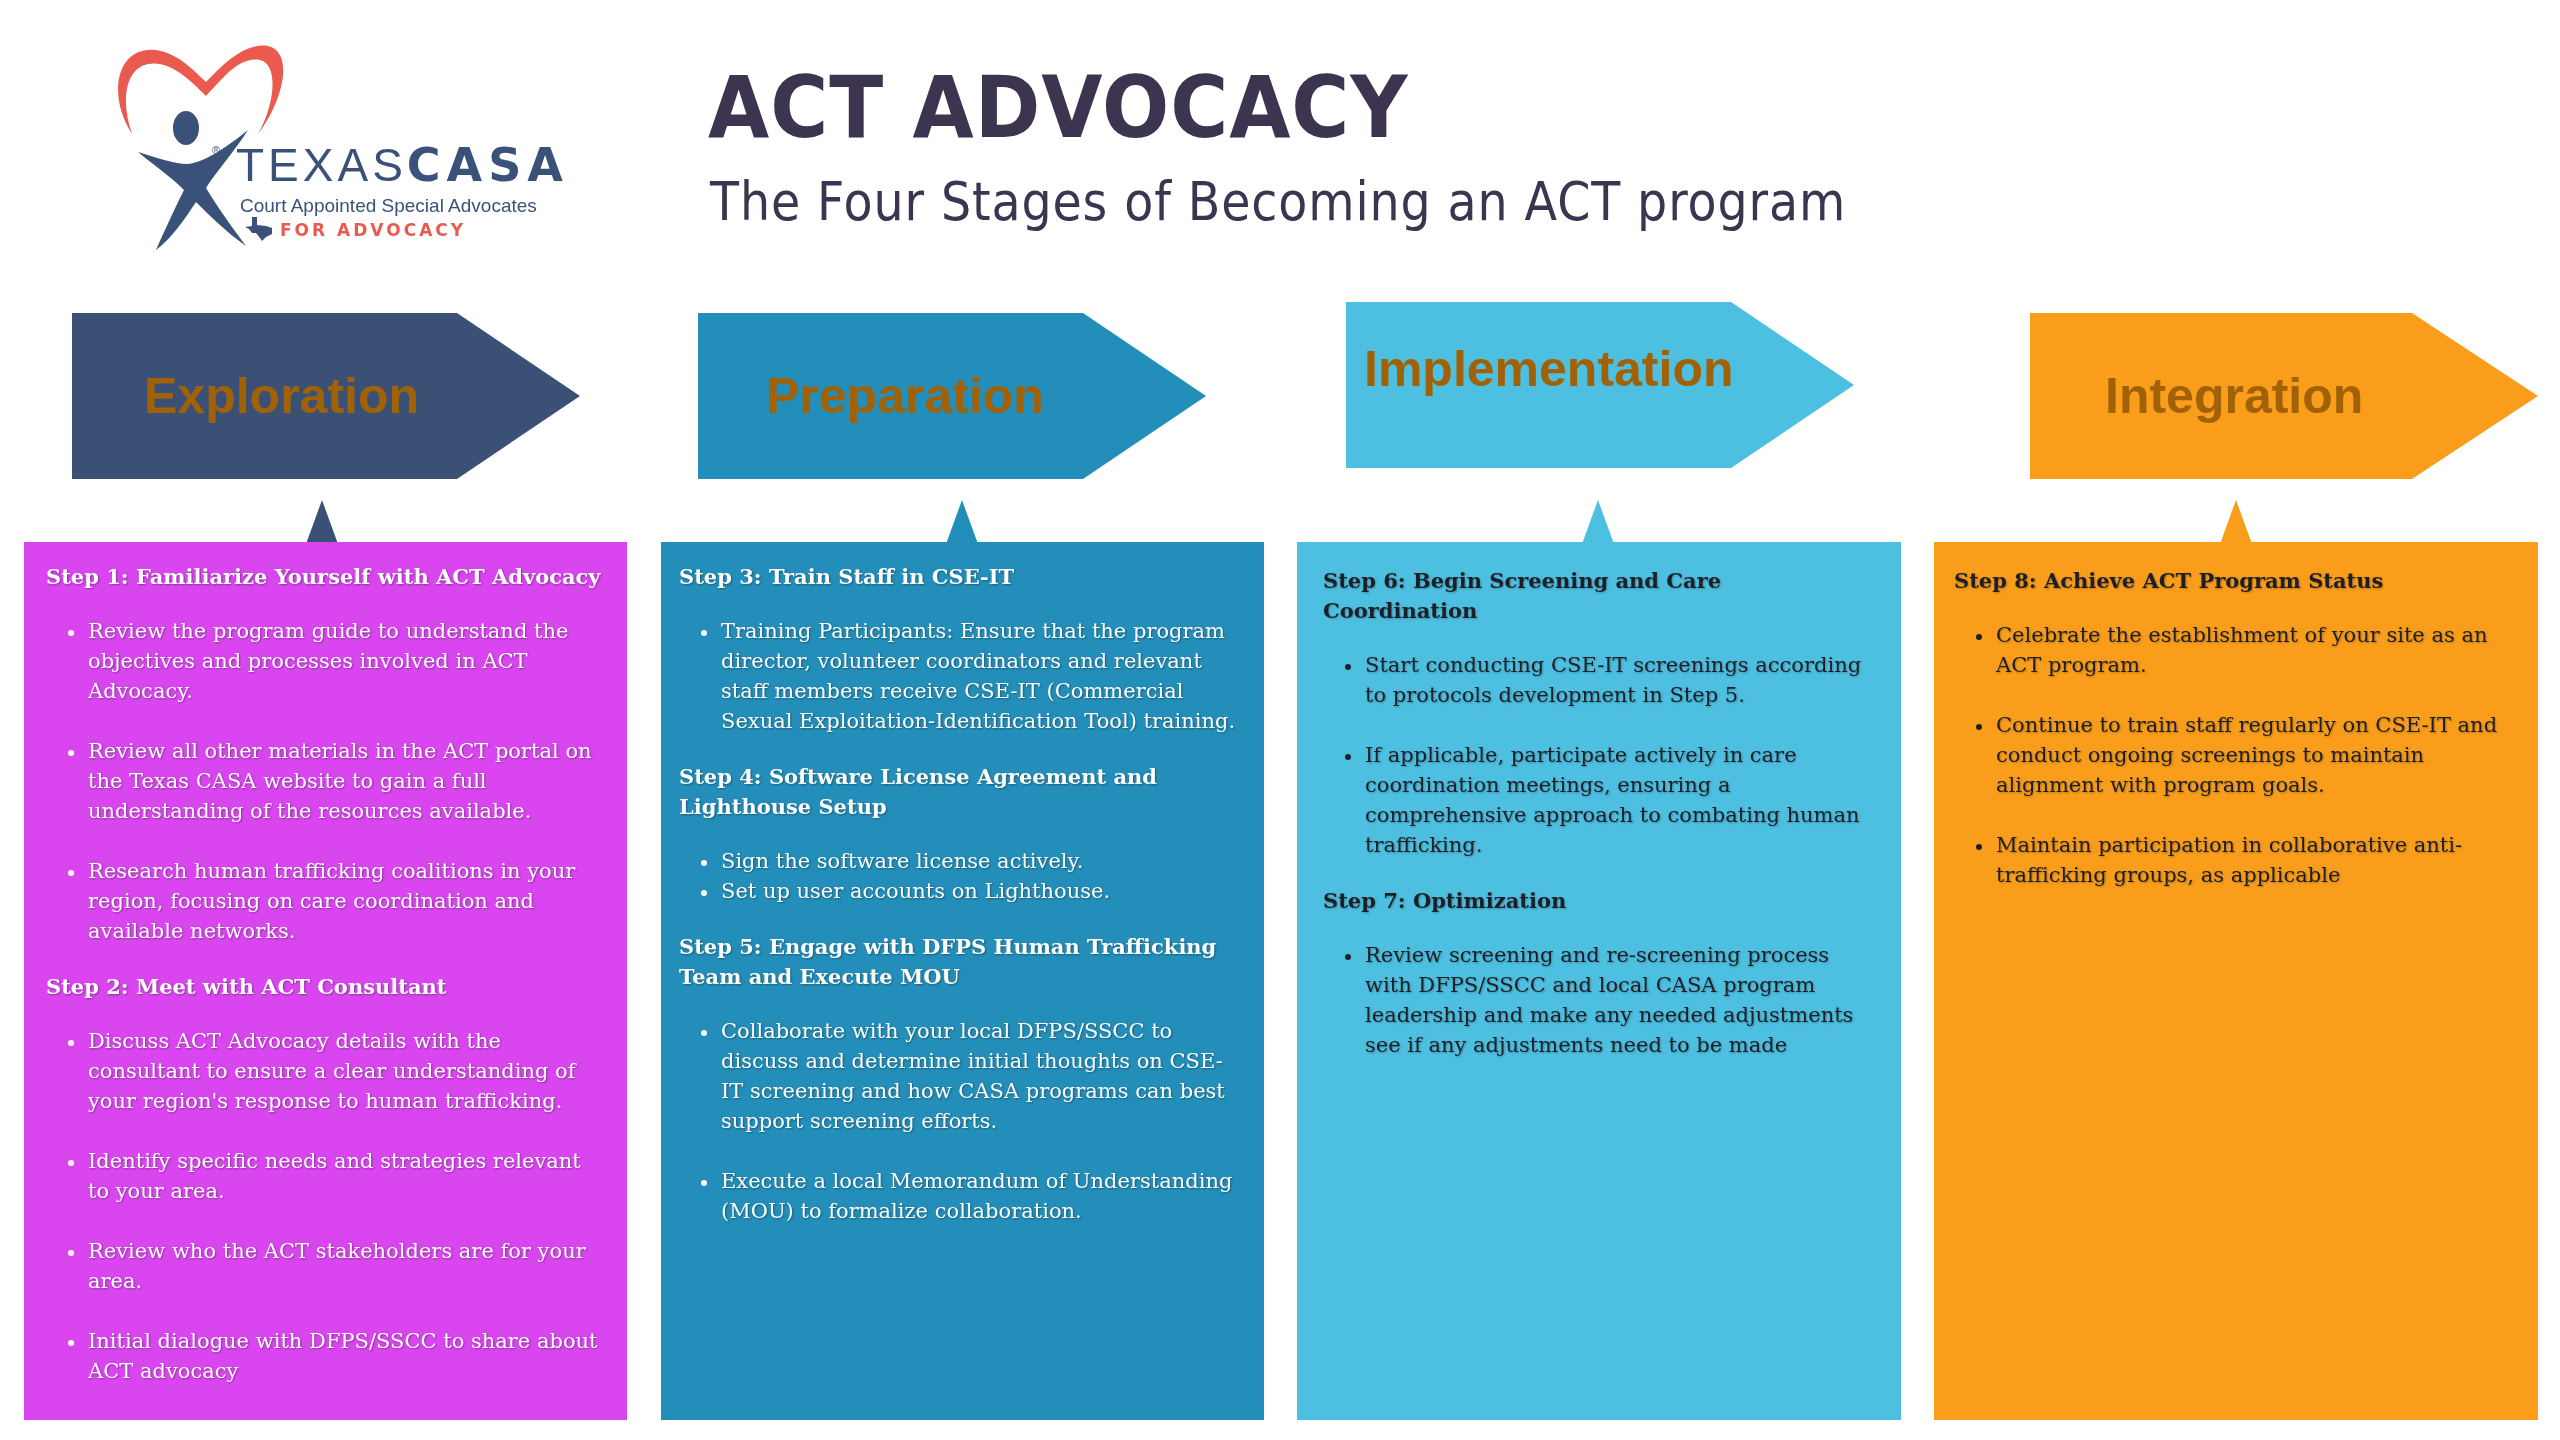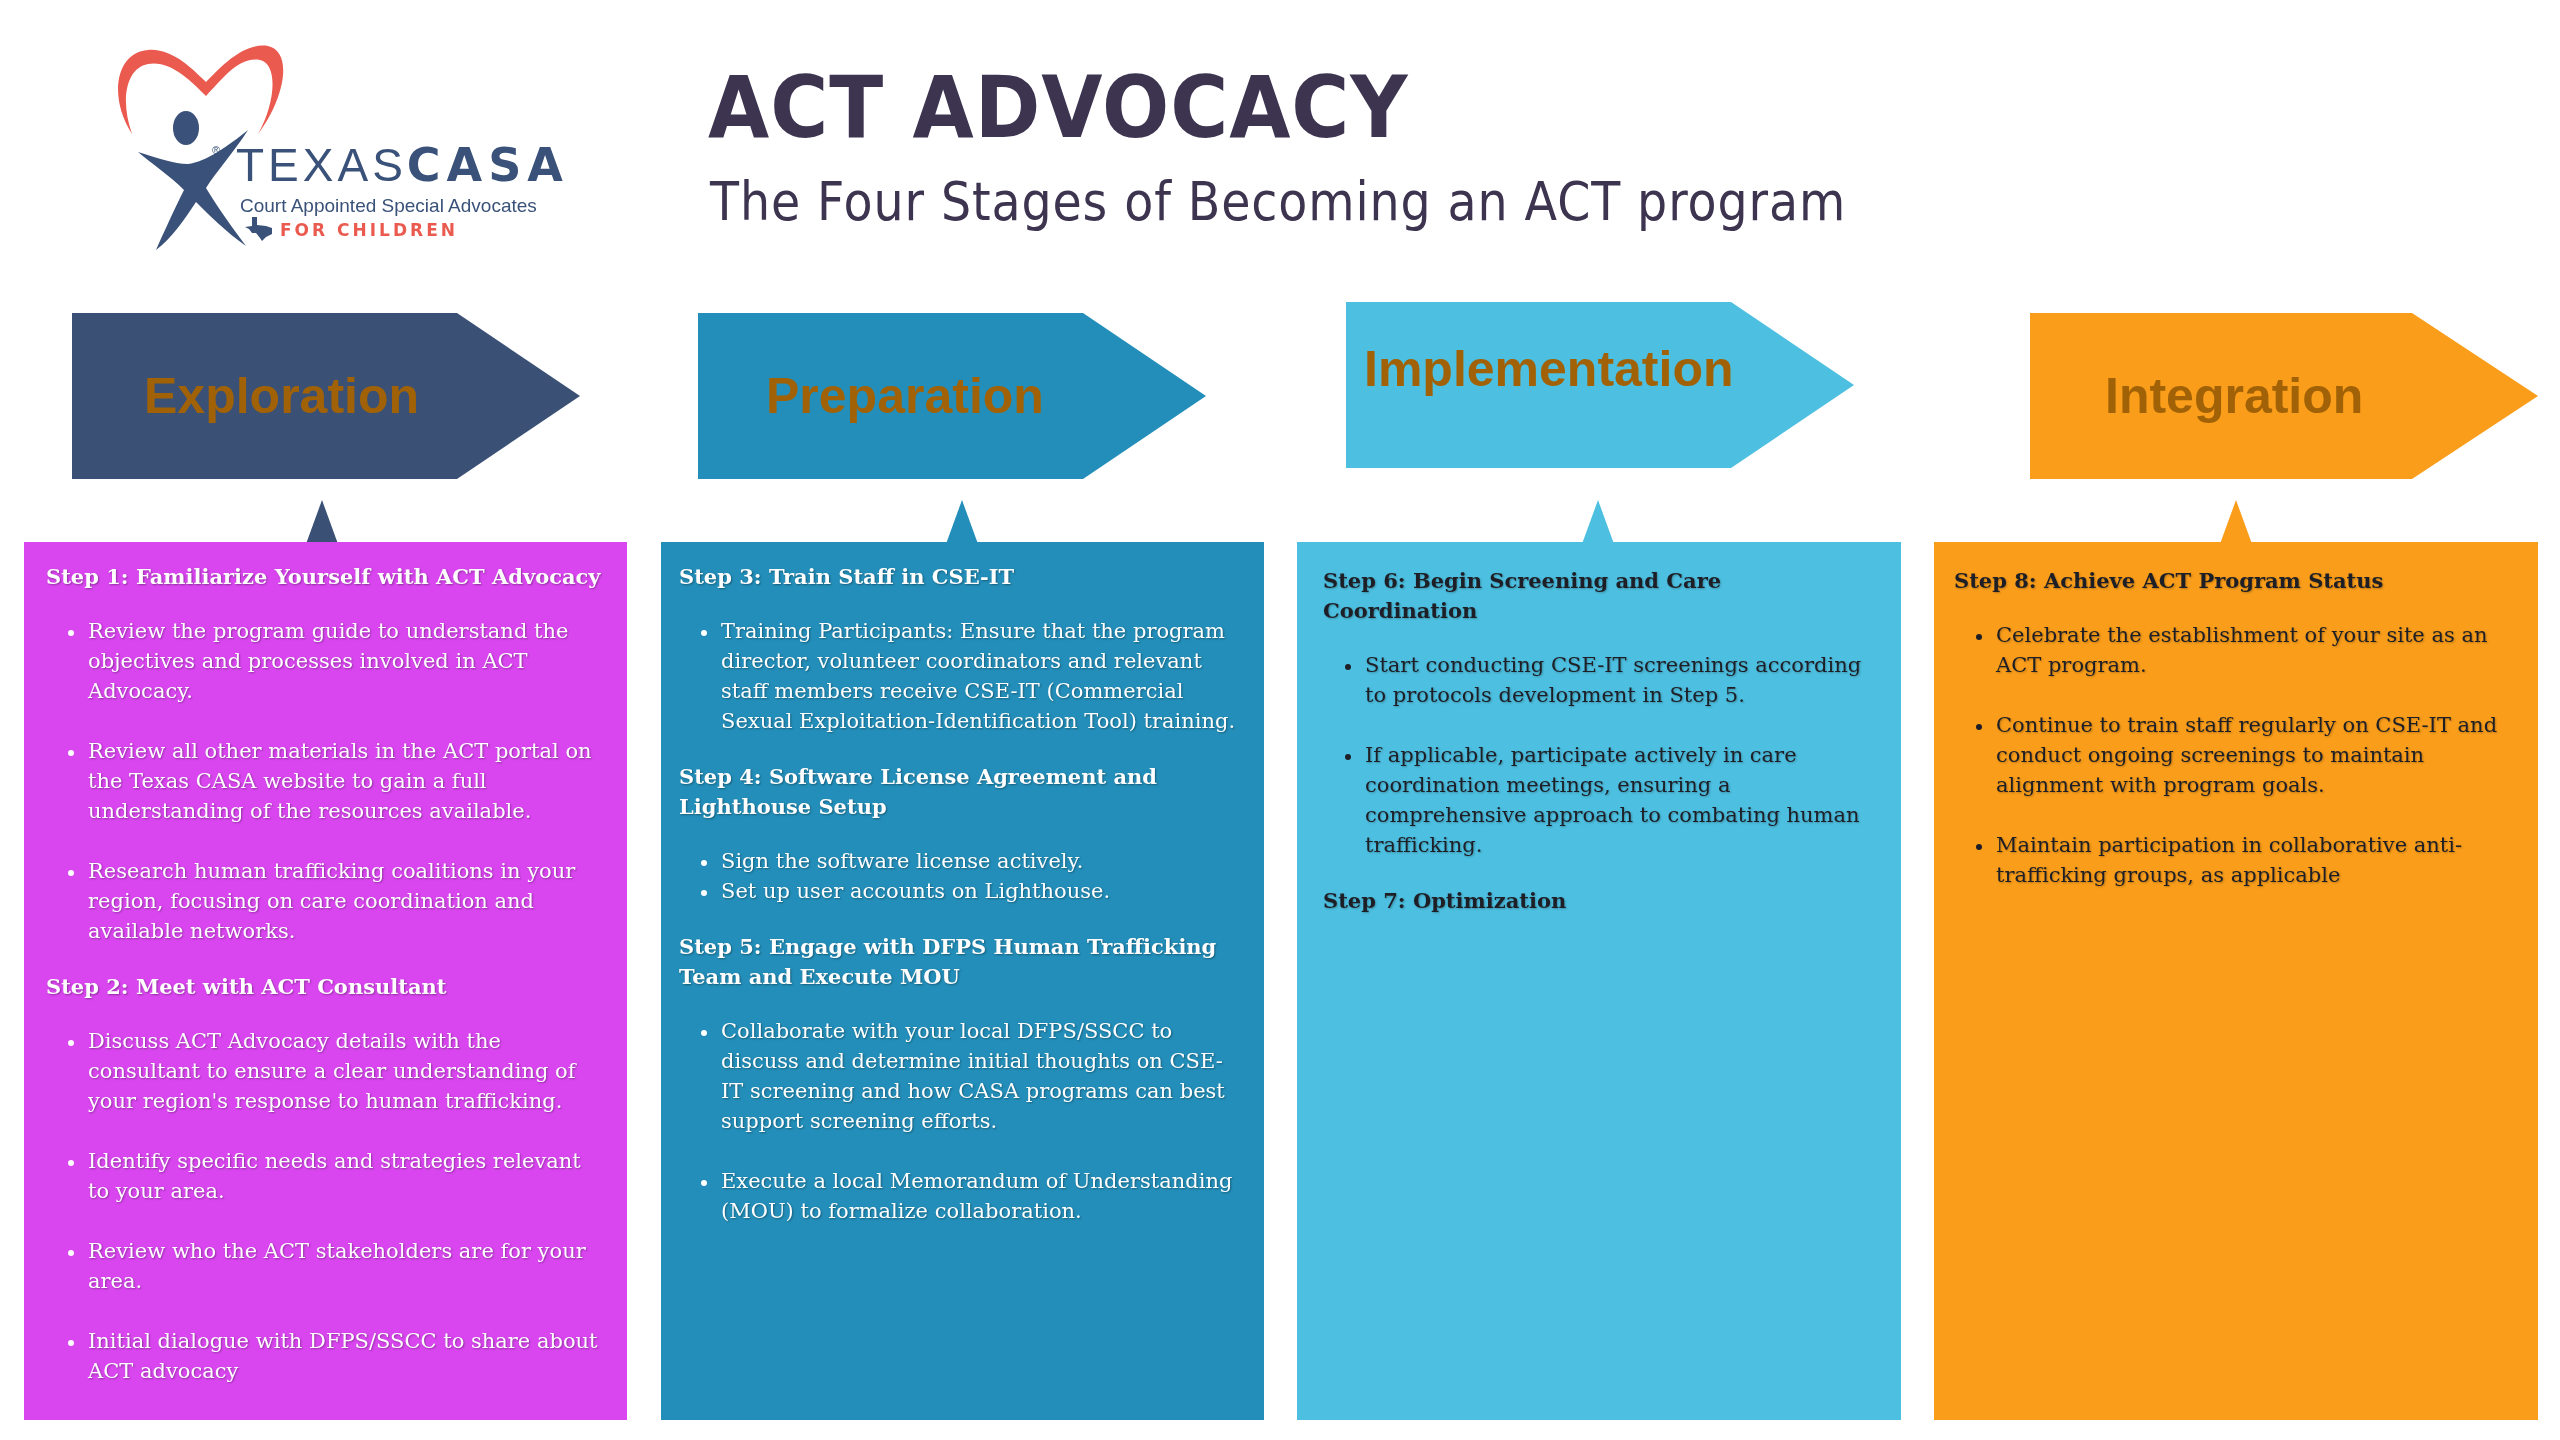--- a/index.html
+++ b/index.html
@@ -77,21 +77,21 @@
     <path d="M30 110 C 50 116, 66 122, 80 122 C 98 120, 120 104, 140 88 C 126 110, 108 130, 98 146 C 110 166, 126 188, 138 204 C 118 190, 100 172, 88 160 C 76 178, 64 196, 48 208 C 56 190, 66 168, 76 148 C 62 134, 44 122, 30 110 Z" fill="#3a5279"></path>
   </svg>
   <span class="reg">®</span>
   <div class="wordmark">
     <span class="thin">TEXAS</span><span class="bold">CASA</span>
   </div>
   <div class="tagline">Court Appointed Special Advocates</div>
   <svg width="30" height="26" viewBox="0 0 30 26" style="position:absolute;left:136px;top:174px;">
     <path d="M8 1 L13 1 L13 9 L22 10 L28 12 L28 18 L22 21 L18 25 L16 22 L12 17 L8 17 L5 13 L1 11 L8 10 Z" fill="#3a5279"></path>
   </svg>
-  <div class="sub">FOR CHILDREN</div>
+  <div class="sub">FOR ADVOCACY</div>
 </div>
 
 <div id="title" class="abs">ACT ADVOCACY</div>
 <div id="subtitle" class="abs">The Four Stages of Becoming an ACT program</div>
 
 <div class="arrow" style="left:72px;top:313px;width:510px;">
   <svg width="510" height="166">
       <polygon points="0,0 385,0 508,83 385,166 0,166" fill="#3a5075"></polygon>
     </svg>
   <div class="label" style="left:72px;">Exploration</div>
@@ -161,20 +161,23 @@
   </ul>
 </div>
 
 <div class="panel light" style="left:1297px;width:604px;background:#4dbfe0;padding-left:26px;padding-top:24px;">
   <div class="step">Step 6: Begin Screening and Care Coordination</div>
   <ul>
     <li>Start conducting CSE-IT screenings according to protocols development in Step 5.</li>
     <li>If applicable, participate actively in care coordination meetings, ensuring a comprehensive approach to combating human trafficking.</li>
   </ul>
   <div class="step">Step 7: Optimization</div>
+  <ul>
+    <li>Review screening and re-screening process with DFPS/SSCC and local CASA program leadership and make any needed adjustments see if any adjustments need to be made</li>
+  </ul>
 </div>
 
 <div class="panel light" style="left:1934px;width:604px;background:#f99d1a;padding-left:20px;padding-top:24px;">
   <div class="step">Step 8: Achieve ACT Program Status</div>
   <ul>
     <li>Celebrate the establishment of your site as an ACT program.</li>
     <li>Continue to train staff regularly on CSE-IT and conduct ongoing screenings to maintain alignment with program goals.</li>
     <li>Maintain participation in collaborative anti-trafficking groups, as applicable</li>
   </ul>
 </div>

